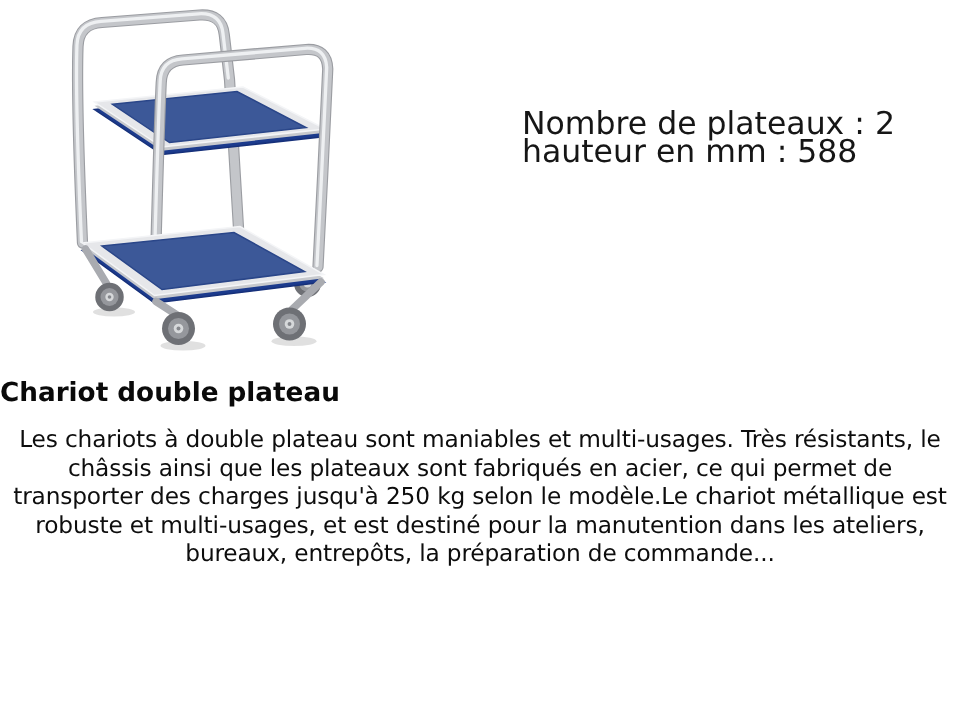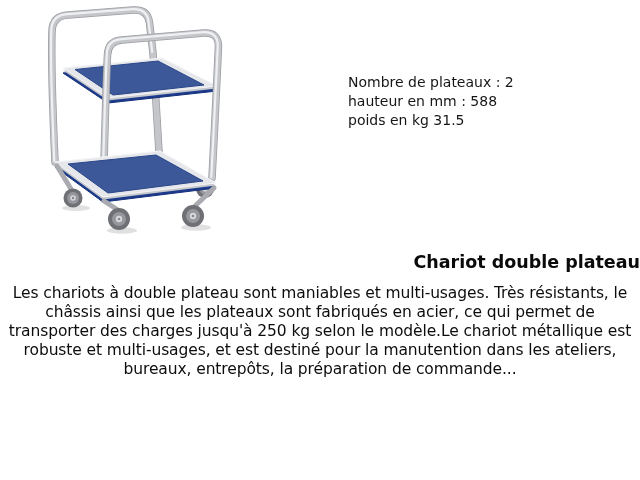--- a/index.html
+++ b/index.html
@@ -3,25 +3,25 @@
 <meta charset="utf-8">
 <style>
   html,body{margin:0;padding:0;background:#fff;}
   .page{
     position:relative;width:640px;height:480px;background:#fff;overflow:hidden;
     font-family:"DejaVu Sans",sans-serif;color:#111;
   }
   .photo{position:absolute;left:23px;top:5px;width:244px;height:232px;}
   .specs{
     position:absolute;left:348px;top:73px;
-    font-size:14px;line-height:19px;color:#161616;
+    font-size:21px;line-height:19px;color:#161616;
     font-family:"DejaVu Sans",sans-serif;white-space:nowrap;
   }
   .title{
-    position:absolute;left:0;top:252px;width:640px;text-align:right;
+    position:absolute;left:0;top:252px;width:640px;text-align:left;
     font-size:17.5px;font-weight:bold;color:#0a0a0a;
     font-family:"DejaVu Sans",sans-serif;
   }
   .desc{
     position:absolute;left:0;top:284px;width:640px;box-sizing:border-box;
     padding:0 1px;text-align:center;
     font-size:15.5px;line-height:19px;letter-spacing:-0.1px;color:#0d0d0d;
     font-family:"DejaVu Sans",sans-serif;
   }
   .desc p{margin:0;padding:0;}
@@ -97,21 +97,20 @@
         <circle cx="170" cy="211" r="7" style="fill:var(--wheel_mid)"></circle>
         <circle cx="170" cy="211" r="3.2" style="fill:var(--wheel_hub)"></circle>
         <circle cx="170" cy="211" r="1.3" fill="#85878c"></circle>
       </g>
     </svg>
   </div>
 
   <div class="specs">
     <div>Nombre de plateaux : 2</div>
     <div>hauteur en mm : 588</div>
-    <div>poids en kg 31.5</div>
   </div>
 
   <div class="title">Chariot double plateau</div>
 
   <div class="desc">
     <p>Les chariots à double plateau sont maniables et multi-usages. Très résistants, le châssis ainsi que les plateaux sont fabriqués en acier, ce qui permet de transporter des charges jusqu'à 250 kg selon le modèle.Le chariot métallique est robuste et multi-usages, et est destiné pour la manutention dans les ateliers, bureaux, entrepôts, la préparation de commande...</p>
   </div>
 
 </div>
 

